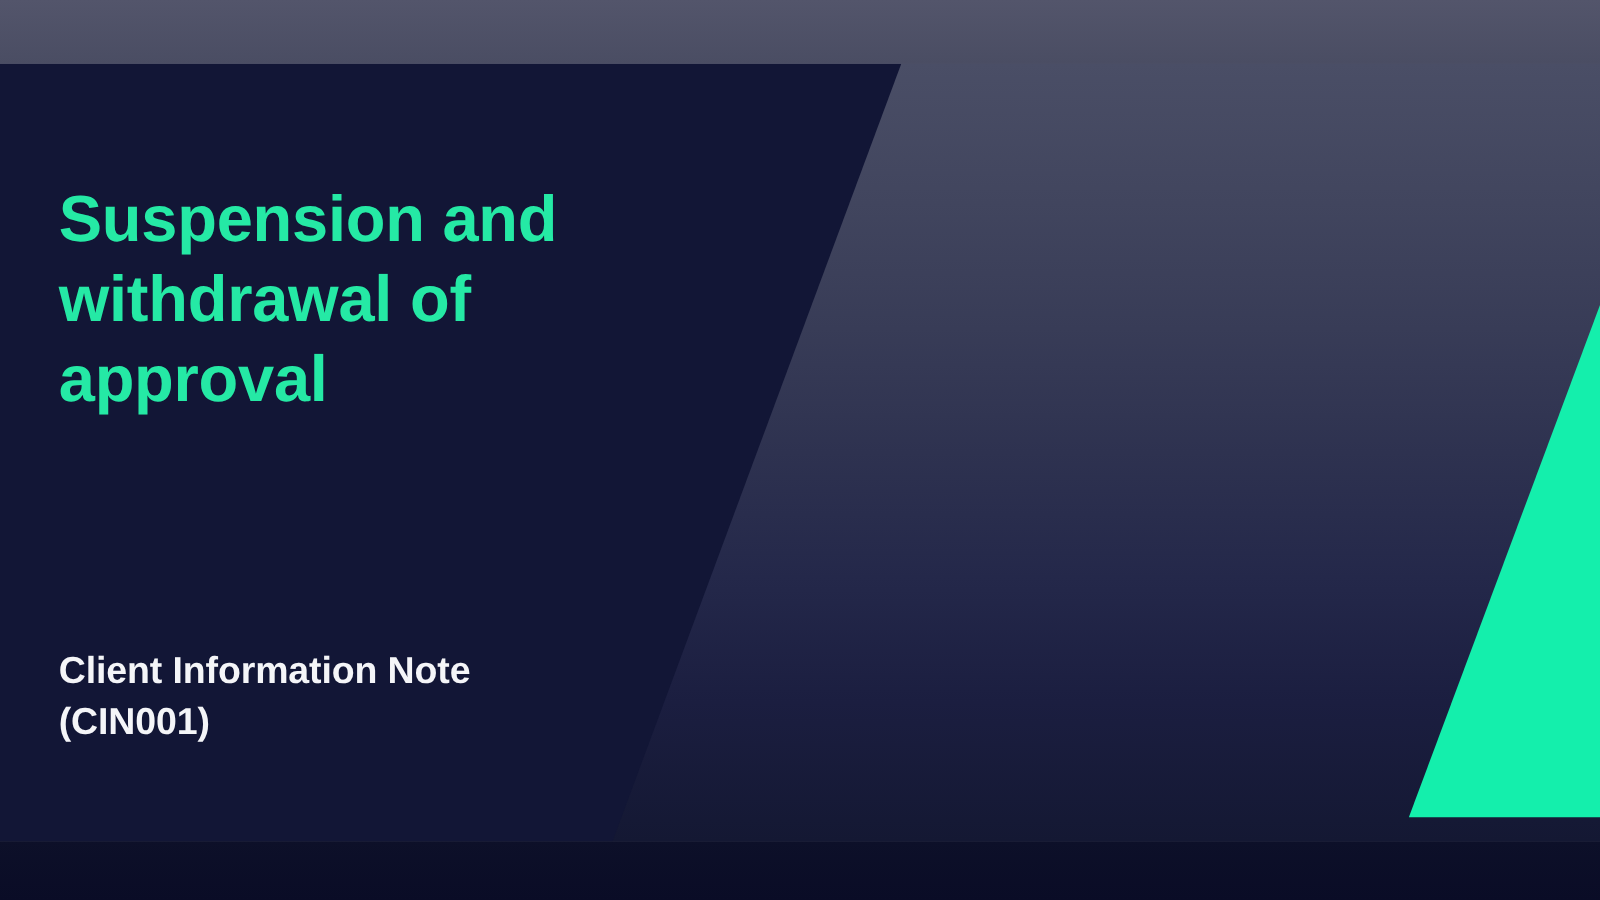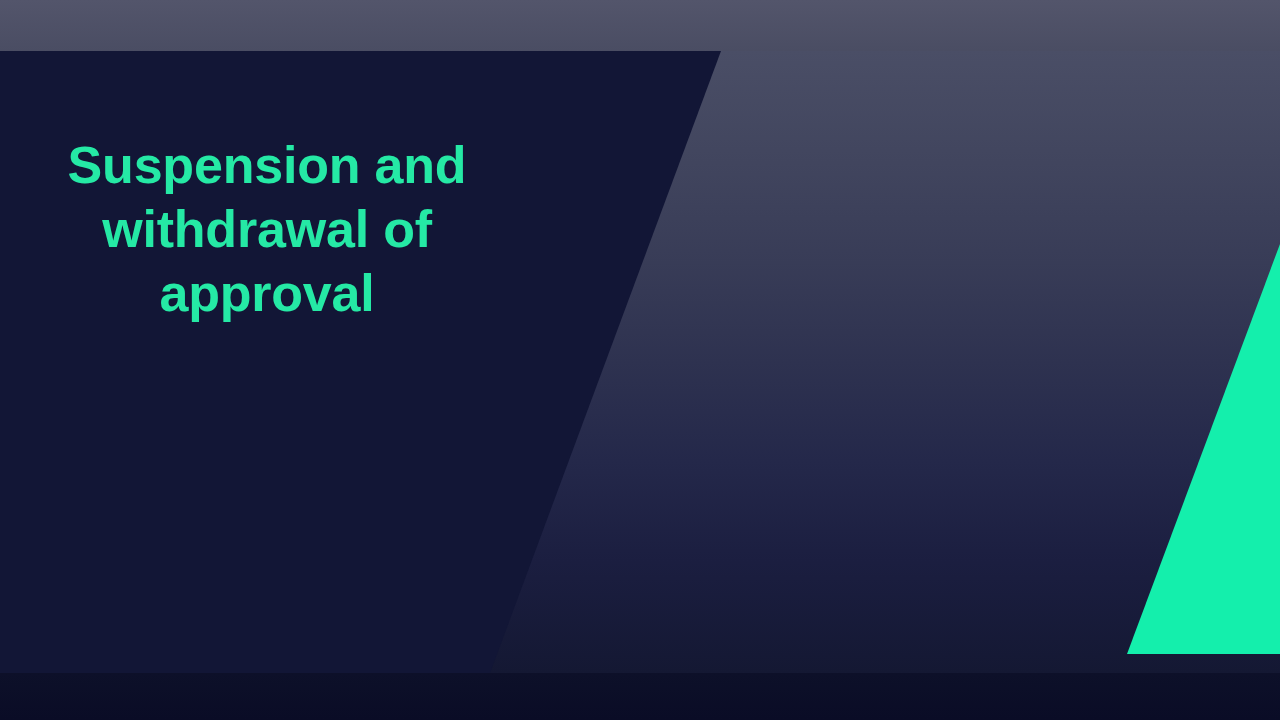--- a/index.html
+++ b/index.html
@@ -64,22 +64,22 @@
     position:absolute;
     left:0; top:51px;
     width:760px; height:622px;
     background:#121636;
     clip-path:polygon(0 0, 721px 0, 490px 622px, 0 622px);
   }
 
   
   .content {
     position:absolute;
-    left:47px; top:53px;
-    width:470px; height:622px;text-align:center;
+    left:47px; top:64px;
+    width:470px; height:622px;
   }
 
   .slide-title {
     position:absolute;
     left:0; top:80px;
     width:440px;
     font-size:52px;
     line-height:64px;
     font-weight:bold;
     letter-spacing:-0.2px;
@@ -109,15 +109,16 @@
   <div class="bottom-band"></div>
 
   <div class="top-band"></div>
 
   <div class="accent-triangle"></div>
 
   <div class="navy-wedge"></div>
 
   <div class="content">
     <div class="slide-title">Suspension and withdrawal of approval</div>
+    <div class="slide-subtitle">Client Information Note (CIN001)</div>
   </div>
 
 </div>
 
 </body></html>

